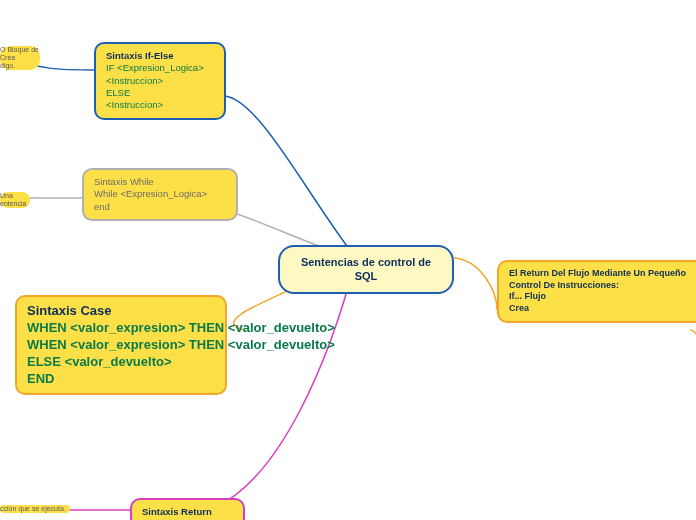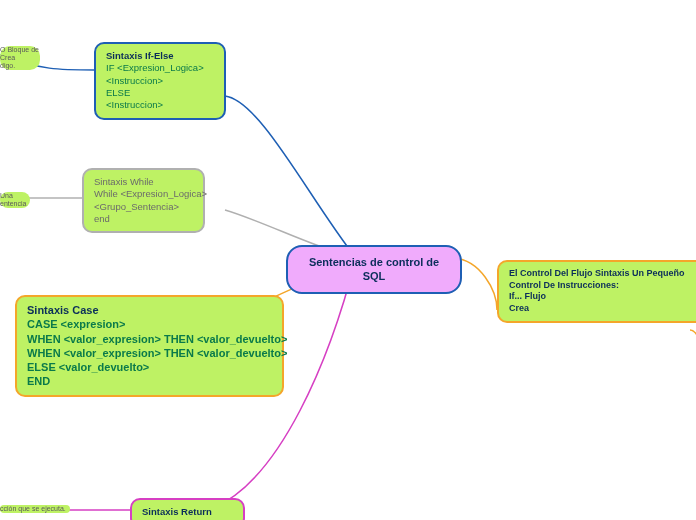--- a/index.html
+++ b/index.html
@@ -19,41 +19,40 @@
     height: 520px;
     pointer-events: none;
   }
   .node {
     position: absolute;
     border-radius: 10px;
     padding: 6px 10px;
     box-sizing: border-box;
     font-size: 9.5px;
     line-height: 1.3;
-    background: #bef264;
+    background: #fde047;
   }
   .node .title {
     font-weight: bold;
     color: #0b2e5a;
     display: block;
   }
   .node .line {
     display: block;
     white-space: nowrap;
   }
   .center-node {
     border: 2px solid #1e5fb4;
     border-radius: 16px;
     font-weight: bold;
     color: #0b2e5a;
     font-size: 11px;
     text-align: center;
     padding: 8px 14px;
-    background: #f0abfc;
-    margin-left: 8px;
+    background: #fef9c3;
   }
   .blue  { border: 2px solid #1e5fb4; }
   .gray  { border: 2px solid #b0b0b0; }
   .orange{ border: 2px solid #f4a62a; }
   .magenta{border: 2px solid #d63fc3; }
   .orange-right { border: 2px solid #f4a62a; border-right: none; border-top-right-radius:0; border-bottom-right-radius:0;}
   
   .no-border {
     border: none;
     padding: 0;
@@ -94,42 +93,40 @@
 </div>
 
 <div class="node blue green-text" style="left:94px; top:42px; width:132px;">
   <span class="title">Sintaxis If-Else</span>
   <span class="line" style="color:#0a7a4a">IF &lt;Expresion_Logica&gt;</span>
   <span class="line" style="color:#0a7a4a"> &lt;Instruccion&gt;</span>
   <span class="line" style="color:#0a7a4a">ELSE</span>
   <span class="line" style="color:#0a7a4a"> &lt;Instruccion&gt;</span>
 </div>
 
-<div class="node gray" style="left:82px; top:168px; width:123px; color:#6b6b6b;">
+<div class="node gray" style="left:82px; top:168px; width:156px; color:#6b6b6b;">
   <span class="title" style="color:#6b6b6b; font-weight:normal;">Sintaxis While</span>
   <span class="line">While &lt;Expresion_Logica&gt;</span>
-  <span class="line"> &lt;Grupo_Sentencia&gt;</span>
   <span class="line"> end</span>
 </div>
 
-<div class="node orange green-text" style="left:15px; top:295px; width:269px; font-size:11px;">
+<div class="node orange green-text" style="left:15px; top:295px; width:212px; font-size:13px;">
   <span class="title">Sintaxis Case</span>
-  <span class="line" style="color:#0a7a4a; font-weight:bold;">CASE &lt;expresion&gt;</span>
   <span class="line" style="color:#0a7a4a; font-weight:bold;"> WHEN &lt;valor_expresion&gt; THEN &lt;valor_devuelto&gt;</span>
   <span class="line" style="color:#0a7a4a; font-weight:bold;"> WHEN &lt;valor_expresion&gt; THEN &lt;valor_devuelto&gt;</span>
   <span class="line" style="color:#0a7a4a; font-weight:bold;"> ELSE &lt;valor_devuelto&gt;</span>
   <span class="line" style="color:#0a7a4a; font-weight:bold;"> END</span>
 </div>
 
 <div class="node magenta" style="left:130px; top:498px; width:115px; height:30px; overflow:hidden;">
   <span class="title">Sintaxis Return</span>
 </div>
 
 <div class="node orange-right dark-text" style="left:497px; top:260px; width:200px; font-size:9px;">
-  <span class="line" style="font-weight:bold; color:#0b2e5a;">El Control Del Flujo Sintaxis Un Pequeño</span>
+  <span class="line" style="font-weight:bold; color:#0b2e5a;">El Return Del Flujo Mediante Un Pequeño</span>
   <span class="line" style="font-weight:bold; color:#0b2e5a;">Control De Instrucciones:</span>
   <span class="line" style="font-weight:bold; color:#0b2e5a;">If... Flujo</span>
   <span class="line" style="font-weight:bold; color:#0b2e5a;">Crea</span>
 </div>
 
 <div class="node no-border tiny" style="left:0px; top:46px; width:40px;">
   <span class="line">O Bloque de</span>
   <span class="line">Crea</span>
   <span class="line">digo.</span>
 </div>

